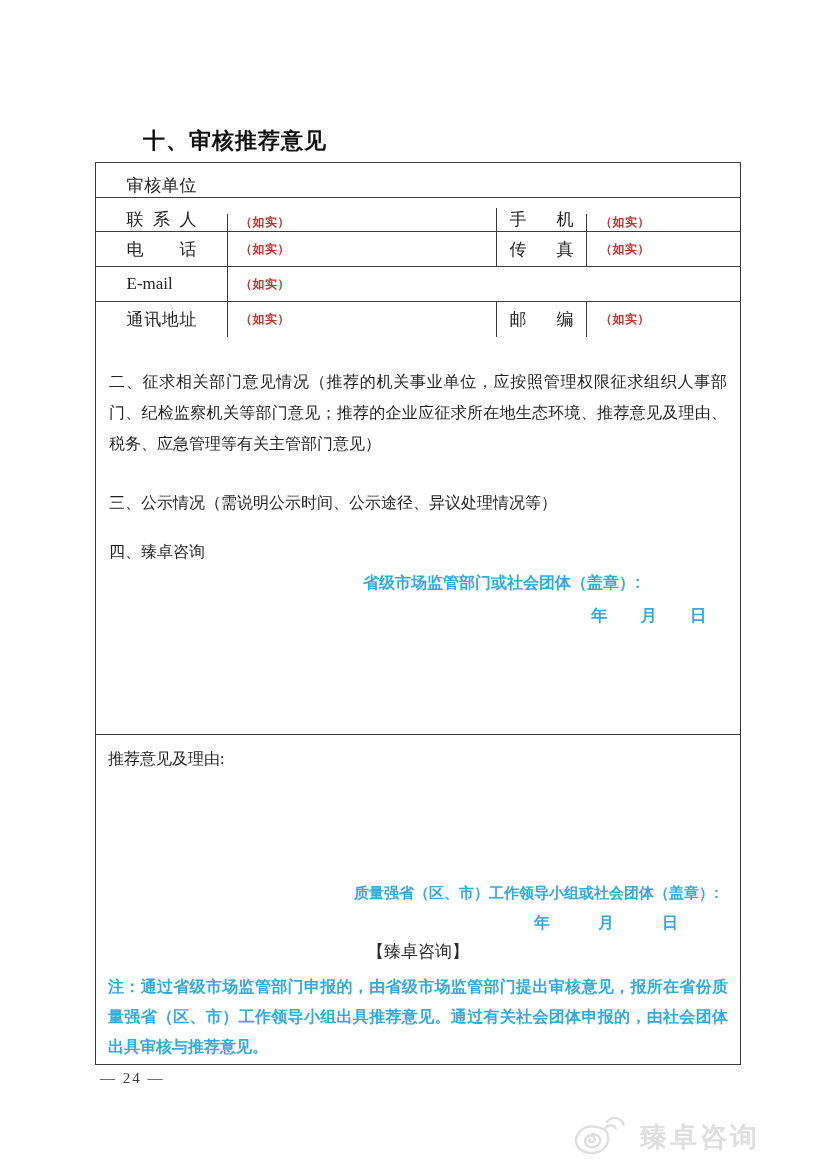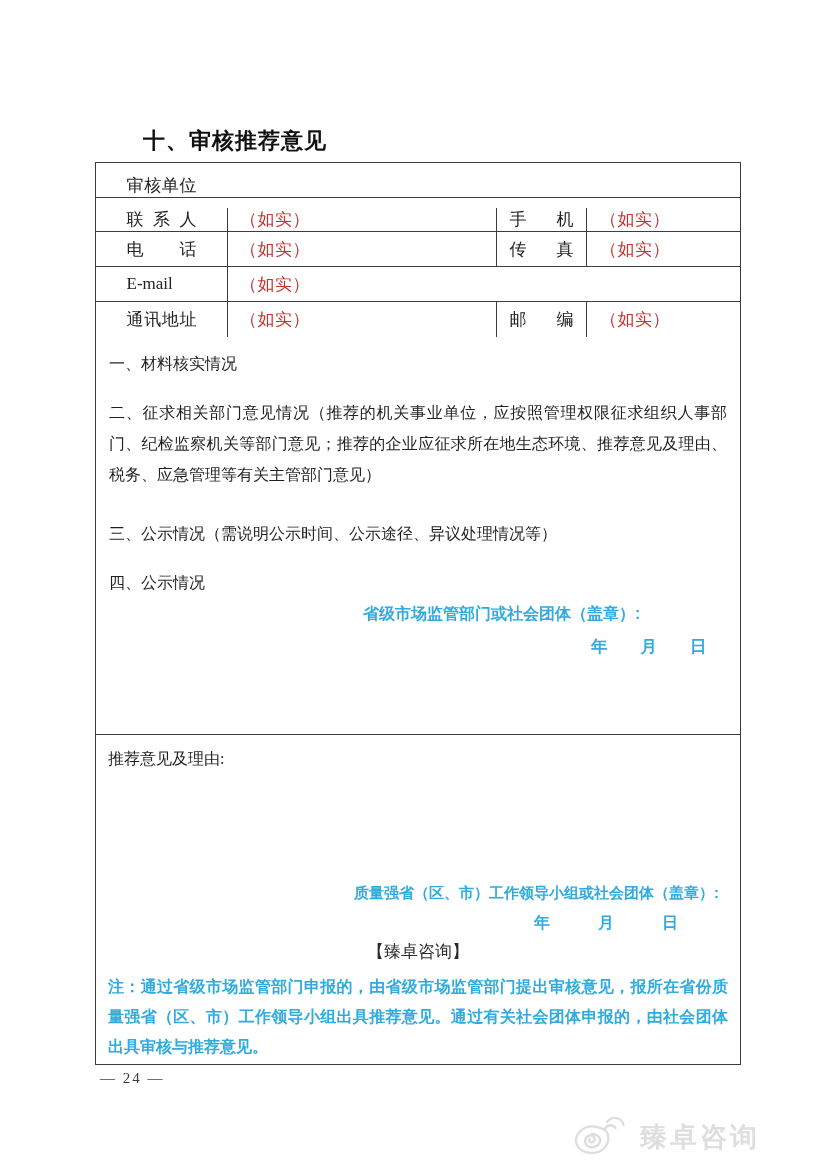--- a/index.html
+++ b/index.html
@@ -46,21 +46,21 @@
   .c-wide{flex:1;padding-left:12px;}
   .jlabel{
     display:inline-block;width:70px;
     font-size:17px;color:#222;
     text-align:justify;text-align-last:justify;
     white-space:nowrap;
   }
   .jlabel2{width:64px;}
   .red-val{
     color:var(--red);
-    font-weight:normal;font-size:17px;
+    font-weight:bold;font-size:12px;
     letter-spacing:.5px;
   }
   .bigcell{
     width:100%;overflow:hidden;
     font-size:16px;line-height:31px;
   }
   .bigcell + .bigcell{border-top:1px solid var(--border);}
   .cell-review{height:397px;padding:11px 13px 0 13px;}
   .cell-recommend{height:332px;padding:9px 12px 0 12px;line-height:30px;}
   .cell-review p{white-space:normal;text-align:justify;}
@@ -168,24 +168,23 @@
       </div>
       <div class="cell c-label2">
         <span class="jlabel jlabel2">邮编</span>
       </div>
       <div class="cell c-value2">
         <span class="red-val">（如实）</span>
       </div>
     </div>
 
     <div class="bigcell cell-review">
-      <p class="sec-item1">一、材料核实情况</p>
       <p class="sec-item2">二、征求相关部门意见情况（推荐的机关事业单位，应按照管理权限征求组织人事部门、纪检监察机关等部门意见；推荐的企业应征求所在地生态环境、推荐意见及理由、税务、应急管理等有关主管部门意见）</p>
       <p class="sec-item3">三、公示情况（需说明公示时间、公示途径、异议处理情况等）</p>
-      <p class="sec-item4">四、公示情况</p>
+      <p class="sec-item4">四、臻卓咨询</p>
       <p class="blue stamp1">省级市场监管部门或社会团体（盖章）:</p>
       <p class="blue date1">年　　月　　日</p>
     </div>
 
     <div class="bigcell cell-recommend">
       <p class="rec-heading">推荐意见及理由:</p>
       <p class="blue stamp2">质量强省（区、市）工作领导小组或社会团体（盖章）:</p>
       <p class="blue date2">年　　　月　　　日</p>
       <p class="brand-note">【臻卓咨询】</p>
       <p class="blue note-text">注：通过省级市场监管部门申报的，由省级市场监管部门提出审核意见，报所在省份质量强省（区、市）工作领导小组出具推荐意见。通过有关社会团体申报的，由社会团体出具审核与推荐意见。</p>

